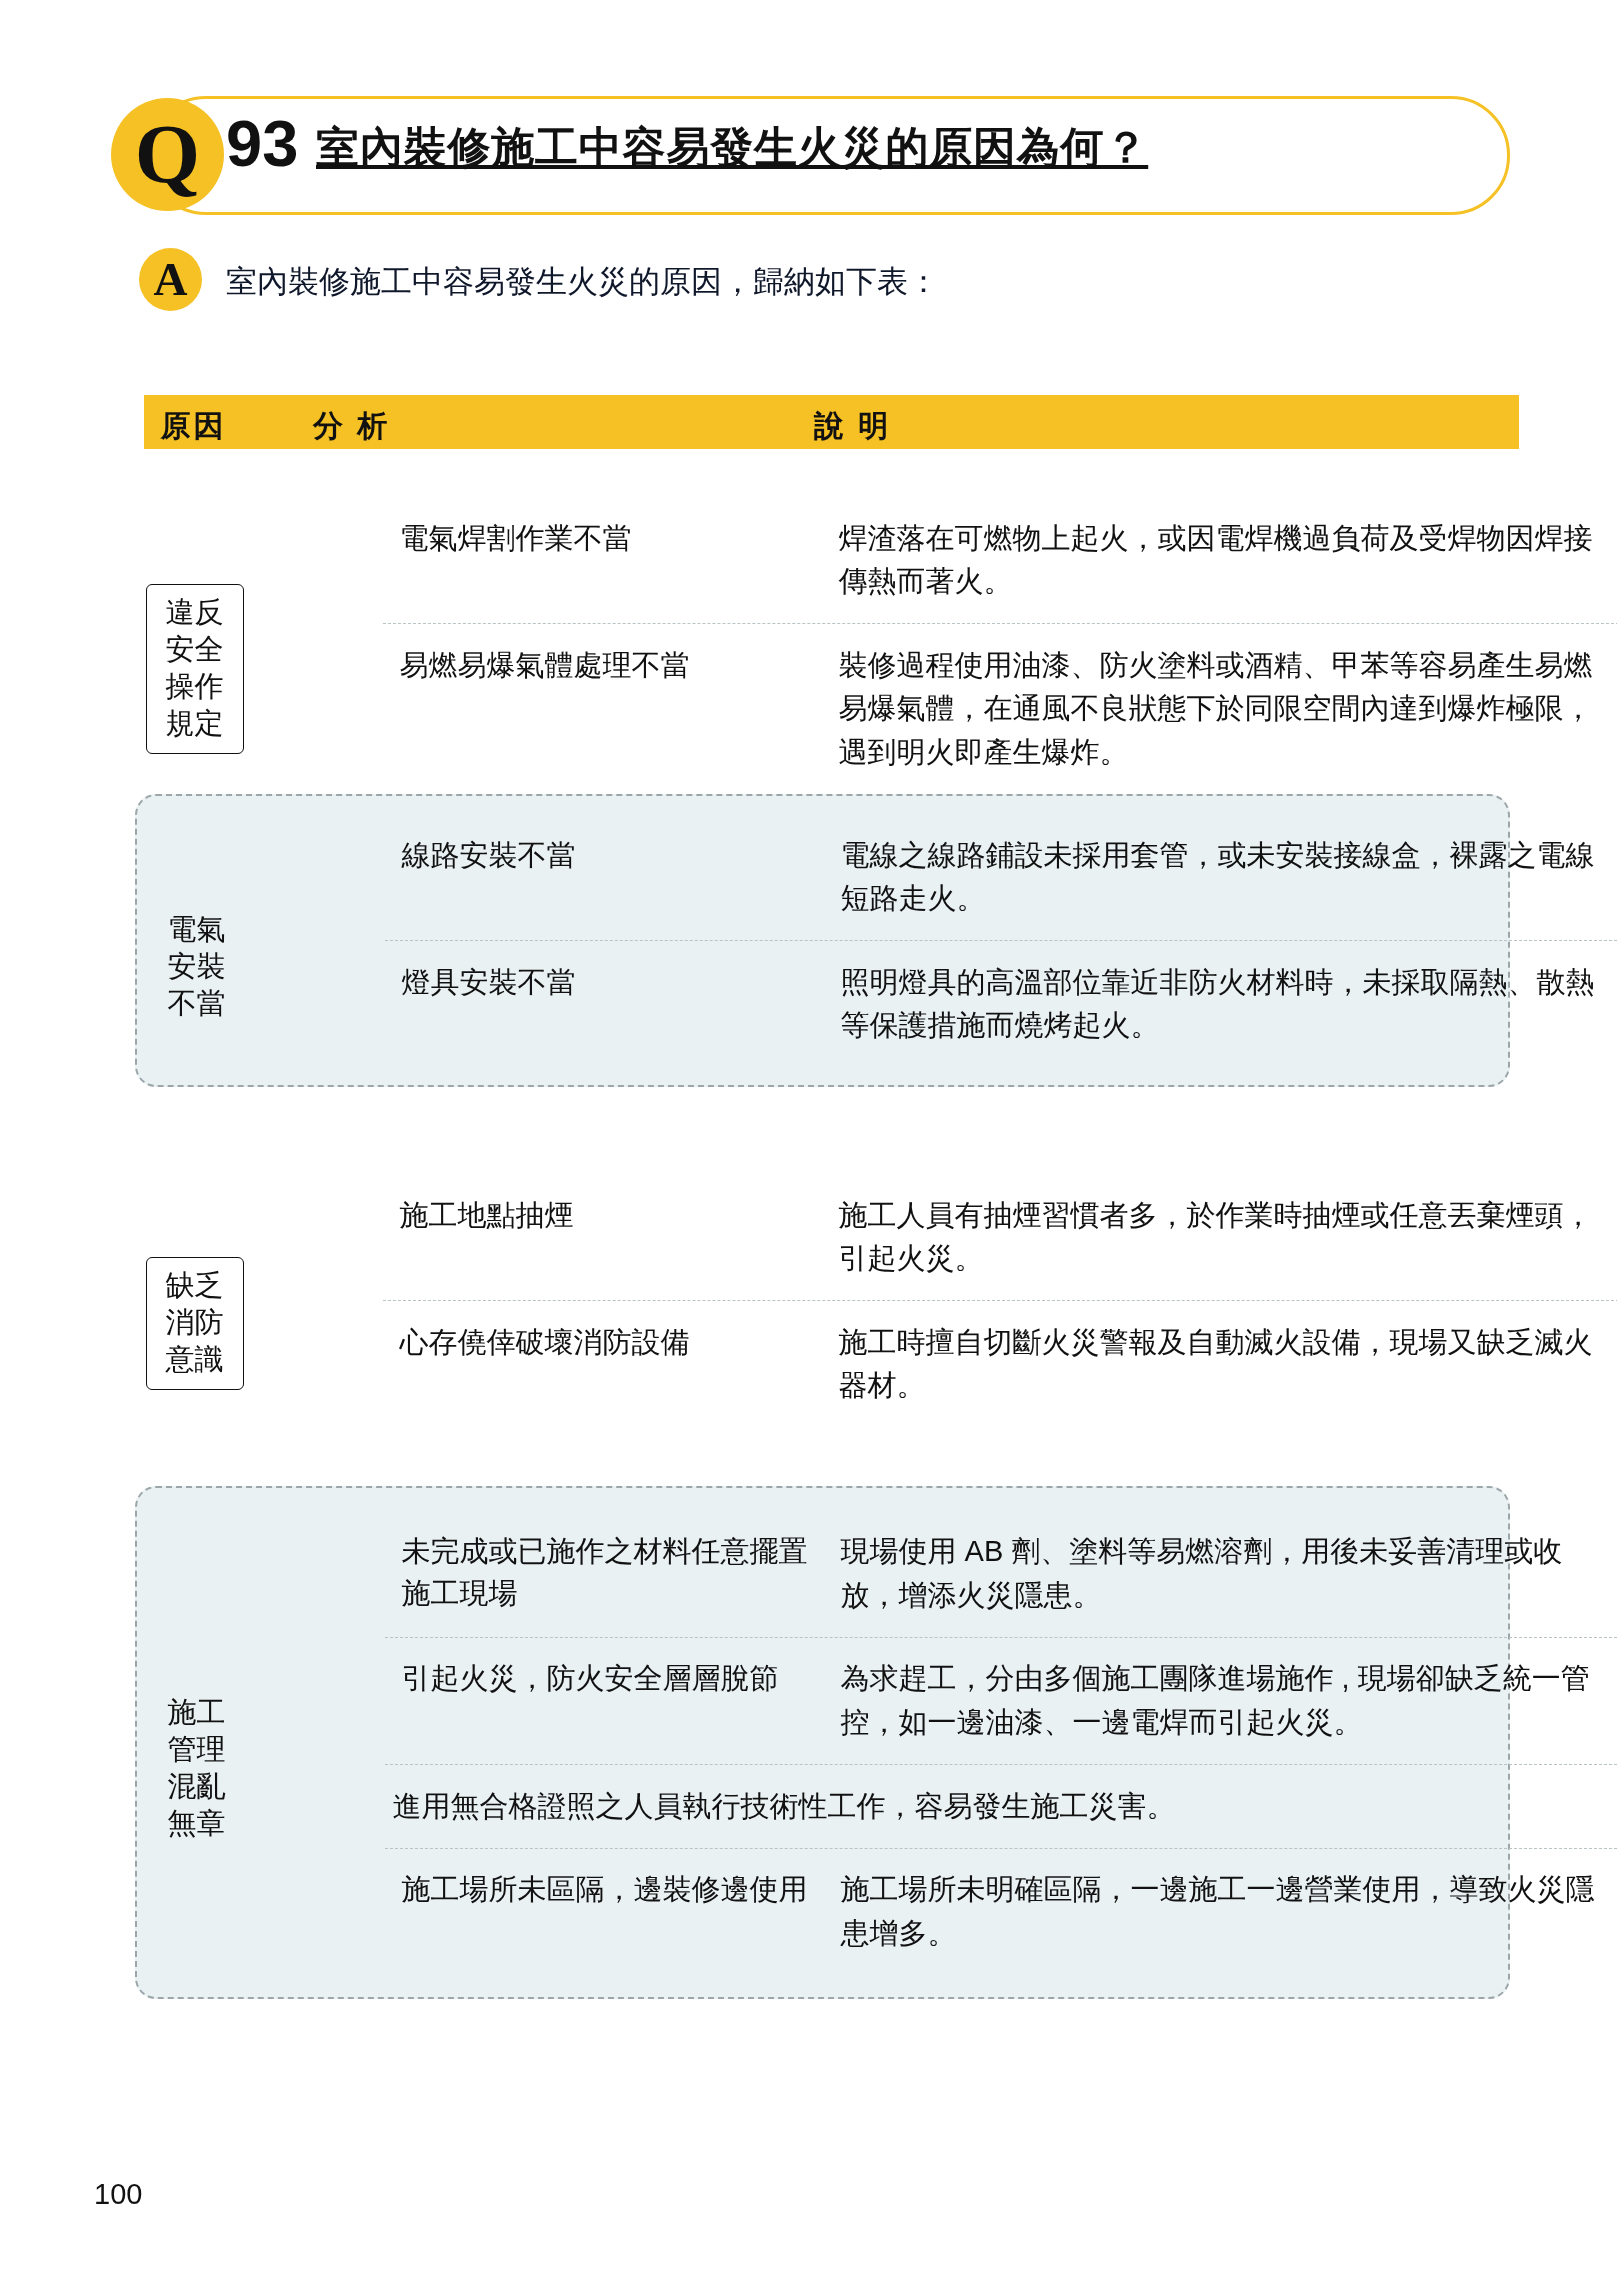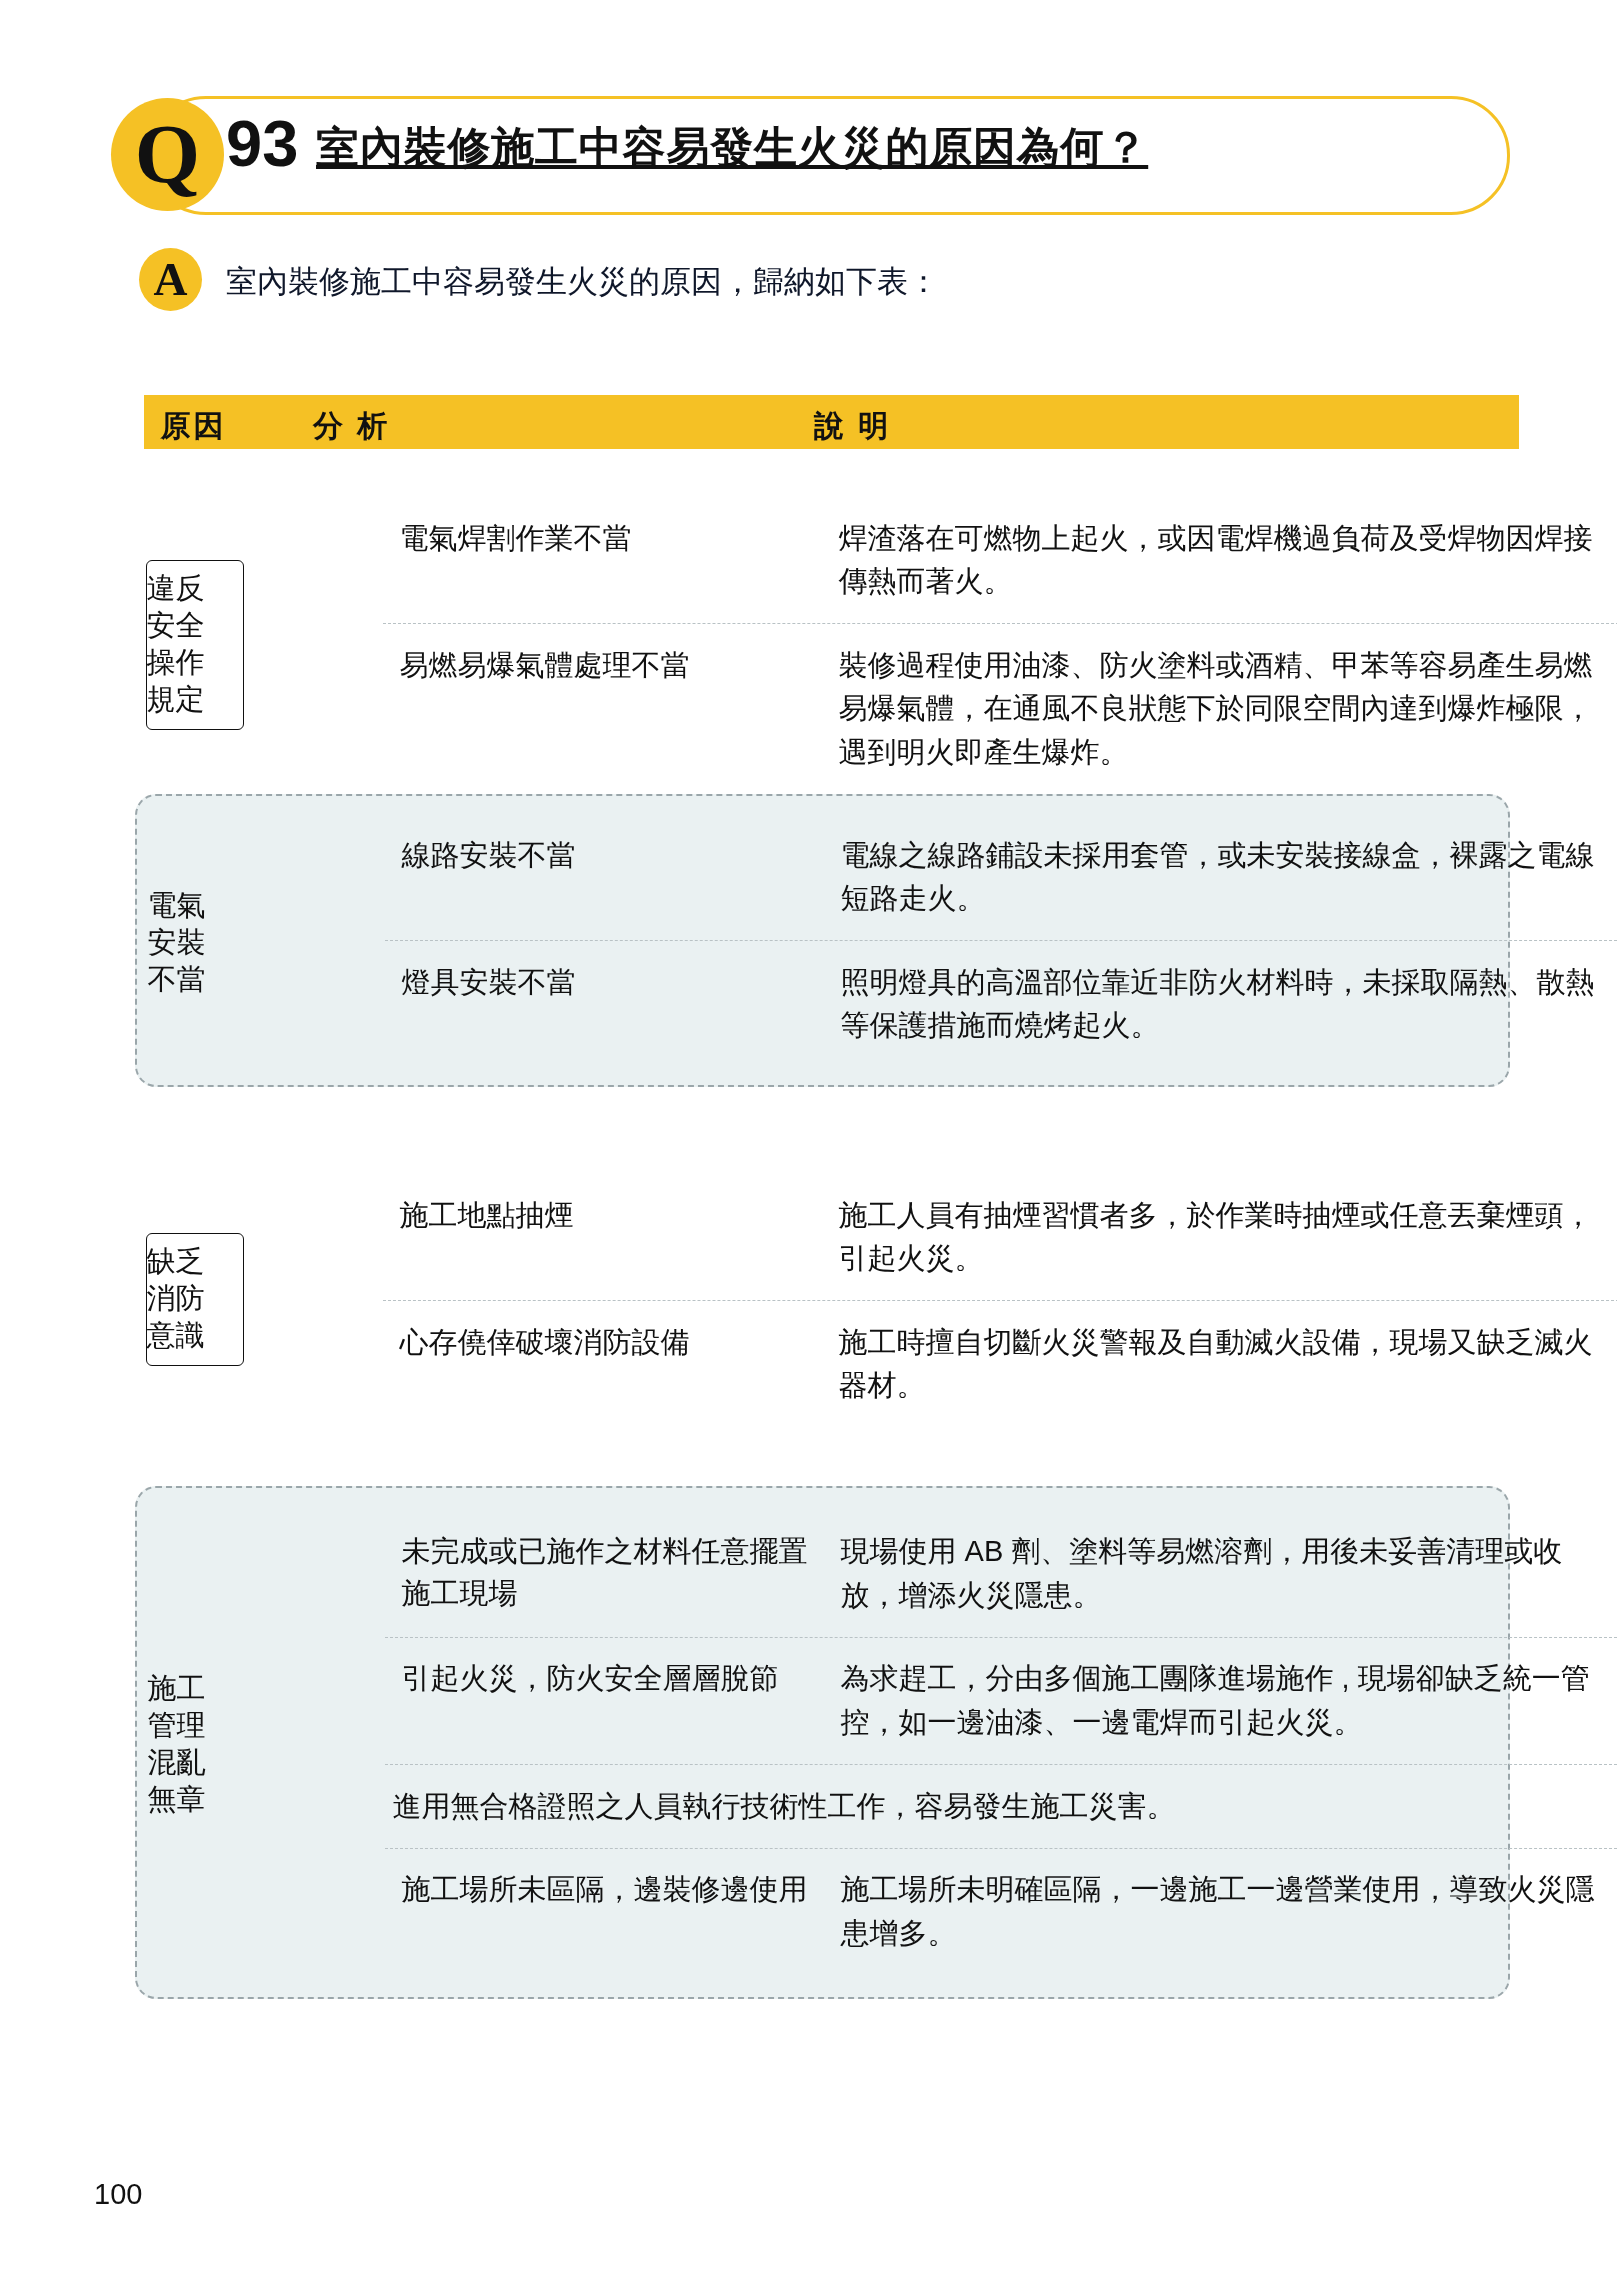--- a/index.html
+++ b/index.html
@@ -138,24 +138,26 @@
     border-radius: 21px;
   }
   .group-label {
     position: absolute;
     left: 10.5px;
     width: 98px;
     border: 1.5px solid #111;
     border-radius: 6px;
     box-sizing: border-box;
     padding: 9px 0 10.5px 0;
+    text-align: center;
     font-size: 29px;
     line-height: 1.28;
     color: #111;
     background: transparent;
+    margin-top: 24px;
   }
   .group.shaded .group-label {
     border: none;
     padding: 0;
   }
   .rows {
     position: absolute;
     left: 124px;
     right: 0;
     top: 0;

